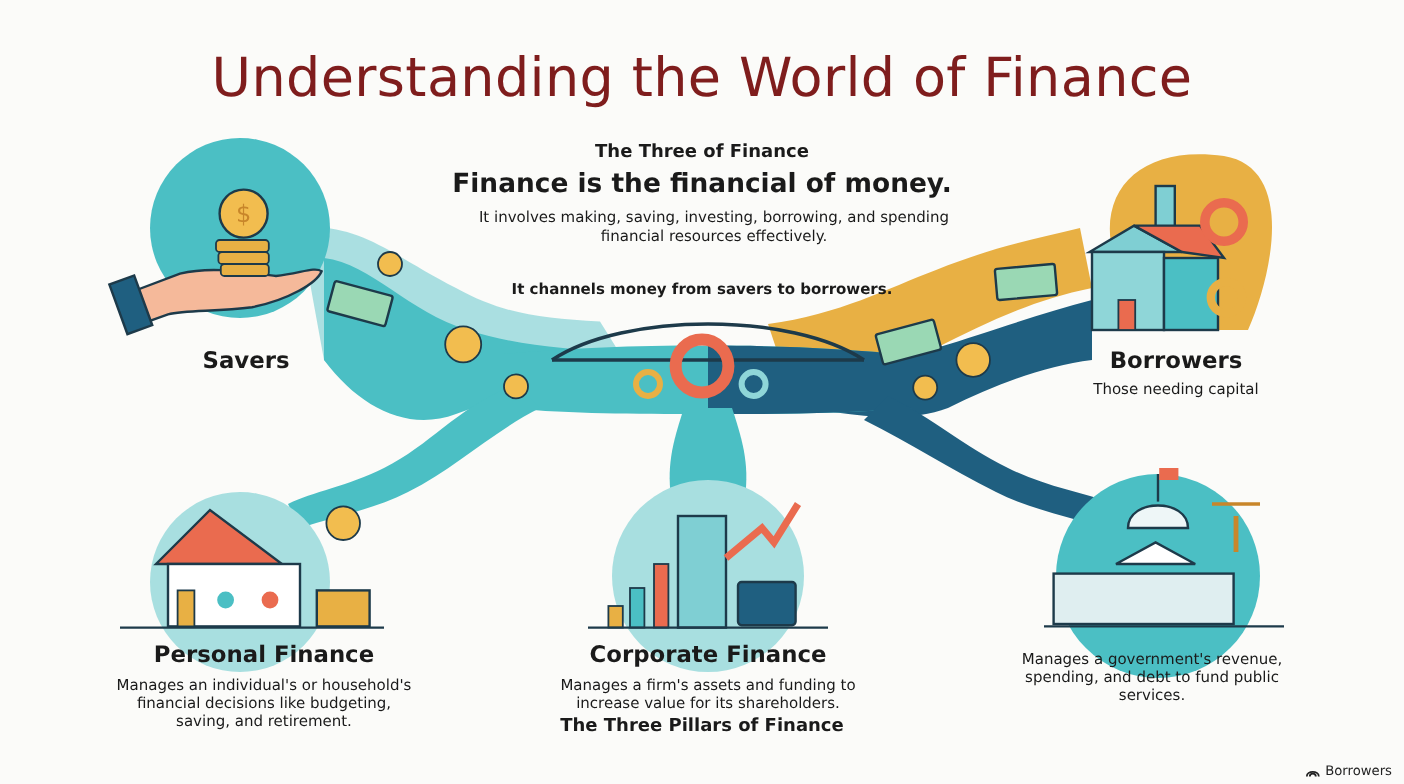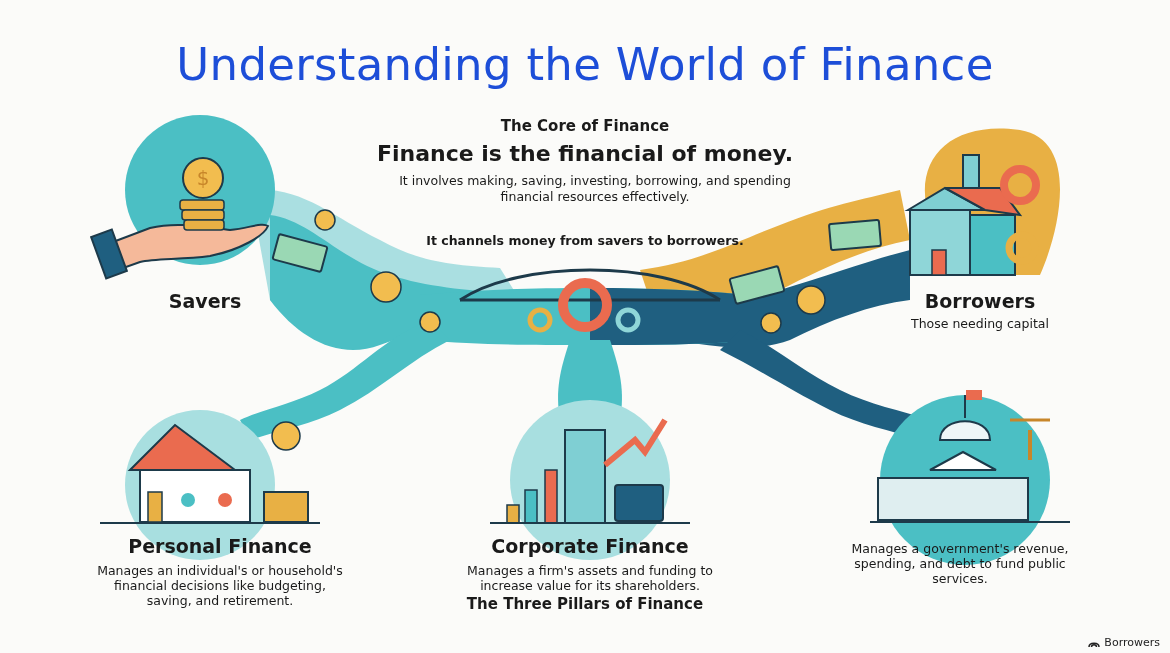--- a/index.html
+++ b/index.html
@@ -1,20 +1,20 @@
 <!DOCTYPE html>
 <html><head>
 <meta charset="utf-8">
 <style>
   html, body { margin:0; padding:0; }
   body { width:1170px; height:653px; background:#fbfbf9; position:relative; overflow:hidden;
          font-family:"DejaVu Sans", sans-serif; color:#1a1a1a; }
   .abs { position:absolute; }
   .center { text-align:center; }
-  #title { left:0; top:38px; width:1170px; font-size:45px; font-weight:400; letter-spacing:0.3px; color:#1d4ed8; }
+  #title { left:0; top:38px; width:1170px; font-size:45px; font-weight:400; letter-spacing:0.3px; color:#7f1d1d; }
   #core-label { left:0; top:117px; width:1170px; font-size:15px; font-weight:700; }
   #core-headline { left:0; top:141px; width:1170px; font-size:22px; font-weight:700; }
   #core-body { left:380px; top:173px; width:430px; font-size:12.5px; line-height:16px; }
   #channel { left:0; top:233px; width:1170px; font-size:12.5px; font-weight:700; }
   .node-title { font-size:19px; font-weight:700; }
   .node-sub { font-size:12.5px; margin-top:4px; }
   .pillar-title { font-size:19px; font-weight:700; }
   .pillar-desc { font-size:12.5px; line-height:15px; margin-top:6px; }
   #pillars-caption { left:0; top:595px; width:1170px; font-size:15px; font-weight:700; }
   #brand { right:10px; top:636px; font-size:11px; display:flex; align-items:center; gap:4px; color:#222; }
@@ -109,21 +109,21 @@
     <line x1="965" y1="418" x2="965" y2="395" stroke="#1d3a4a" stroke-width="2"></line>
     <rect x="966" y="390" width="16" height="10" fill="#ea6b4f"></rect>
     <line x1="1030" y1="430" x2="1030" y2="460" stroke="#c8862a" stroke-width="4"></line>
     <line x1="1010" y1="420" x2="1050" y2="420" stroke="#c8862a" stroke-width="3"></line>
     <line x1="870" y1="522" x2="1070" y2="522" stroke="#1d3a4a" stroke-width="2"></line>
   </g>
 </svg>
 
 <div id="title" class="abs center">Understanding the World of Finance</div>
 
-<div id="core-label" class="abs center">The Core of Finance</div>
+<div id="core-label" class="abs center">The Three of Finance</div>
 <div id="core-headline" class="abs center">Finance is the financial of money.</div>
 <div id="core-body" class="abs center">It involves making, saving, investing, borrowing, and spending financial resources effectively.</div>
 <div id="channel" class="abs center">It channels money from savers to borrowers.</div>
 
 <div class="abs center" style="left:90px;top:290px;width:230px;">
   <div class="node-title">Savers</div>
 </div>
 
 <div class="abs center" style="left:870px;top:290px;width:220px;">
   <div class="node-title">Borrowers</div>

